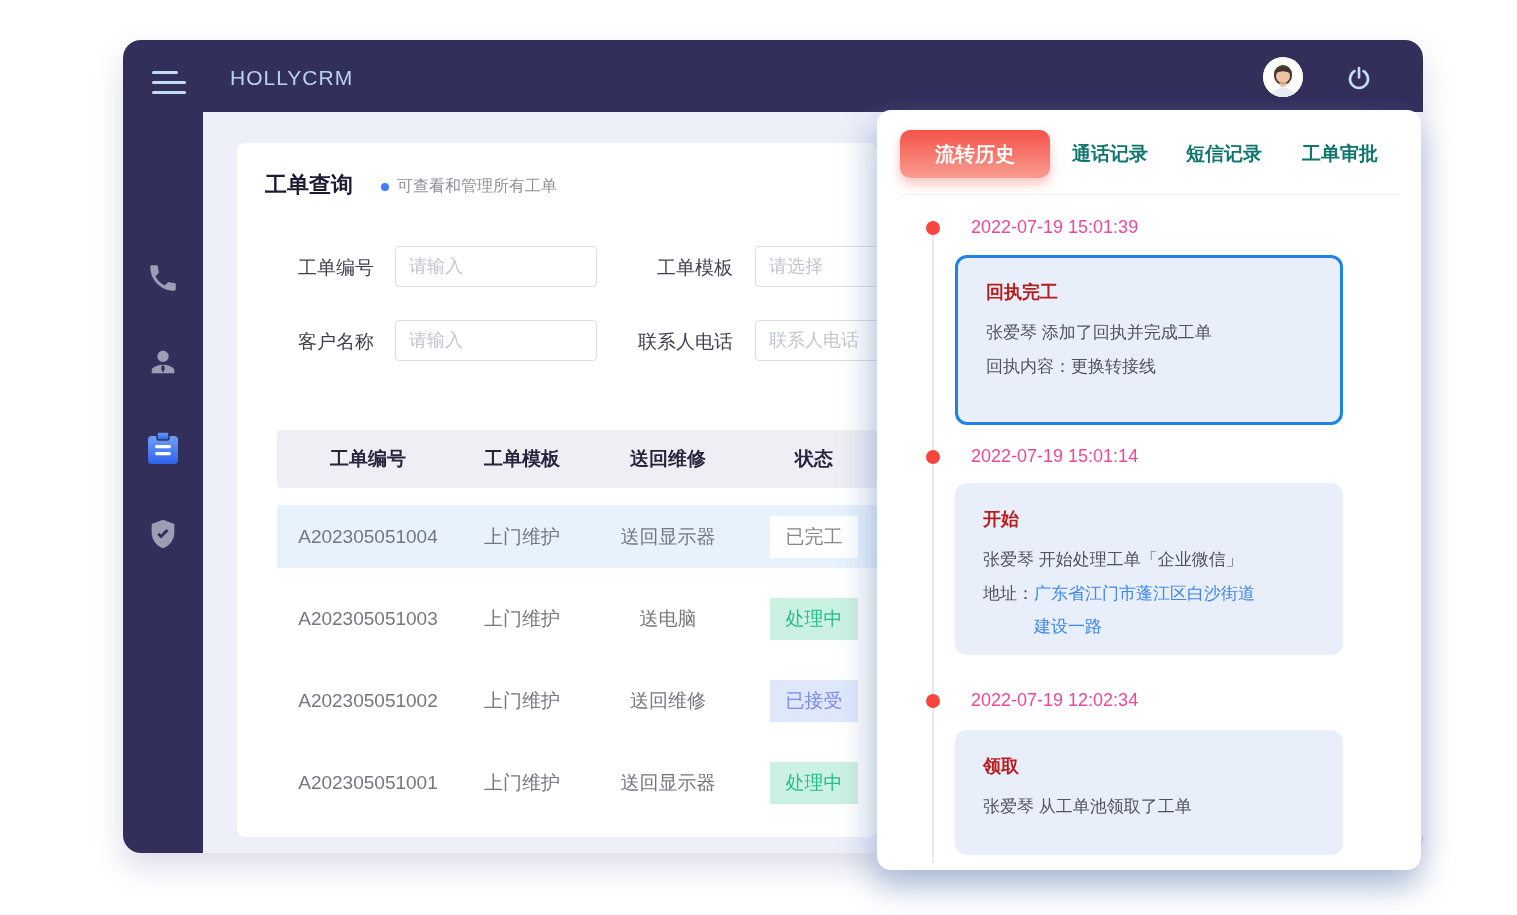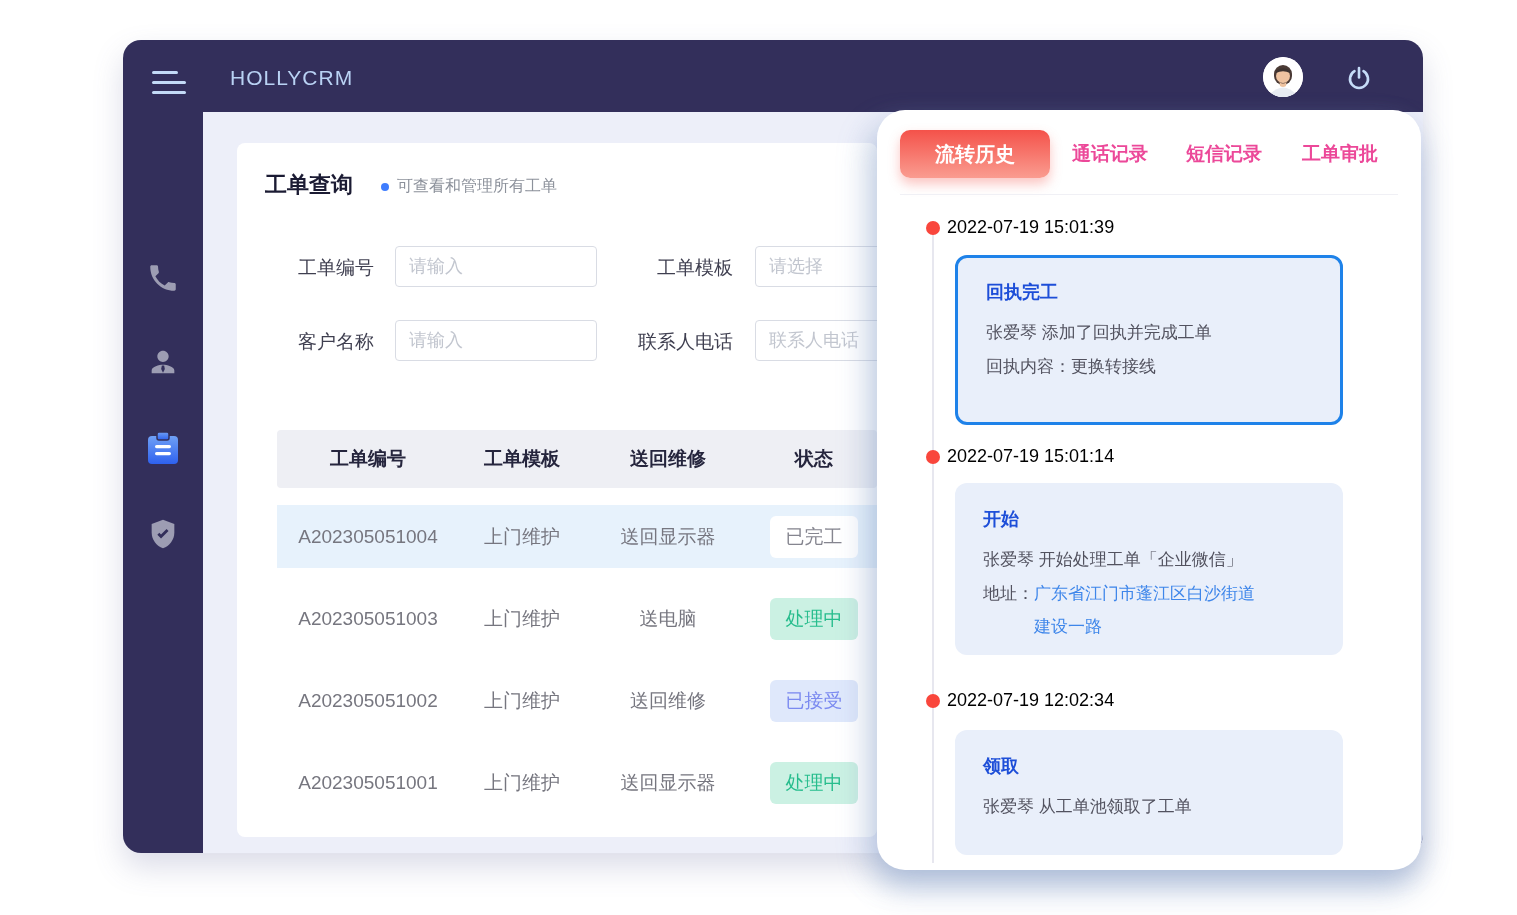--- a/index.html
+++ b/index.html
@@ -51,51 +51,51 @@
   .in4 { left:518px; top:177px; width:240px; }
 
   .grid4 { display:grid; grid-template-columns:182px 126px 166px 126px; align-items:center;
     text-align:center; }
   .thead { position:absolute; left:40px; top:287px; width:600px; height:58px;
     background:#EEEFF4; border-radius:4px; font-size:19px; font-weight:bold; color:#25253D; }
   .tbody { position:absolute; left:40px; top:362px; width:600px; }
   .trow { height:63px; margin-bottom:19px; font-size:19px; color:#76767F; cursor:pointer; }
   .trow.selected { background:#E7F2FC; }
   .badge { display:inline-block; width:88px; height:42px; line-height:42px;
-    border-radius:6px; font-size:19px; }
+    border-radius:0; font-size:19px; }
   .badge-done { background:#FFFFFF; color:#85858F; }
   .badge-processing { background:#CBF1E3; color:#27BD8D; }
   .badge-accepted { background:#DFE8FB; color:#7B8AF0; }
 
   
   .panel { position:absolute; left:877px; top:110px; width:544px; height:760px;
-    background:#fff; border-radius:28px;
+    background:#fff; border-radius:14px;
     box-shadow:0 18px 30px rgba(125,150,195,.45), -12px 12px 30px rgba(125,150,195,.22); }
   .tabs { position:absolute; left:23px; top:20px; right:23px; height:48px;
     display:flex; align-items:center; }
   .tab-active { width:150px; height:48px; border-radius:10px; border:none; cursor:pointer;
     background:linear-gradient(180deg,#F4524A 0%,#FA9C90 100%);
     color:#fff; font-size:20px; font-weight:bold; text-align:center;
     box-shadow:0 6px 12px rgba(244,90,80,.35);
     font-family:"Liberation Sans","DejaVu Sans",sans-serif; }
-  .tab { font-size:19px; font-weight:bold; color:#ec4899; cursor:pointer; }
+  .tab { font-size:19px; font-weight:bold; color:#0f766e; cursor:pointer; }
   .tab.t2 { margin-left:22px; } .tab.t3 { margin-left:38px; } .tab.t4 { margin-left:40px; }
   .tabs-divider { position:absolute; left:23px; right:23px; top:84px; height:1px; background:#F0F0F5; }
 
   .tl-line { position:absolute; left:55px; top:118px; width:2px; height:635px; background:#E7E7EF; }
   .tl-dot { position:absolute; left:49px; width:14px; height:14px; border-radius:50%; background:#F9463C; }
   .d1 { top:111px; } .d2 { top:340px; } .d3 { top:584px; }
-  .tl-time { position:absolute; left:70px; font-size:18px; color:#000000; }
+  .tl-time { position:absolute; left:94px; font-size:18px; color:#ec4899; }
   .t1 { top:107px; } .t2 { top:336px; } .t3 { top:580px; }
   .tl-card { position:absolute; left:78px; width:388px; background:#E9EFFA; border-radius:12px;
     padding:24px 24px 0 28px; cursor:pointer; }
   .c1 { top:145px; height:170px; border:3px solid #1E82E9; padding-top:22px; }
   .c2 { top:373px; height:172px; }
   .c3 { top:620px; height:125px; }
-  .tl-title { font-size:18px; font-weight:bold; color:#1d4ed8; margin-bottom:12px; }
+  .tl-title { font-size:18px; font-weight:bold; color:#b91c1c; margin-bottom:12px; }
   .tl-text { font-size:17px; color:#52525F; line-height:34px; }
   .addr-row { display:flex; font-size:17px; line-height:33px; }
   .addr-label { color:#52525F; white-space:nowrap; }
   .addr-link { color:#3E86EA; width:232px; cursor:pointer; }
 </style>
 </head>
 <body>
 
 <div class="window">
   <div class="content-bg"></div>

